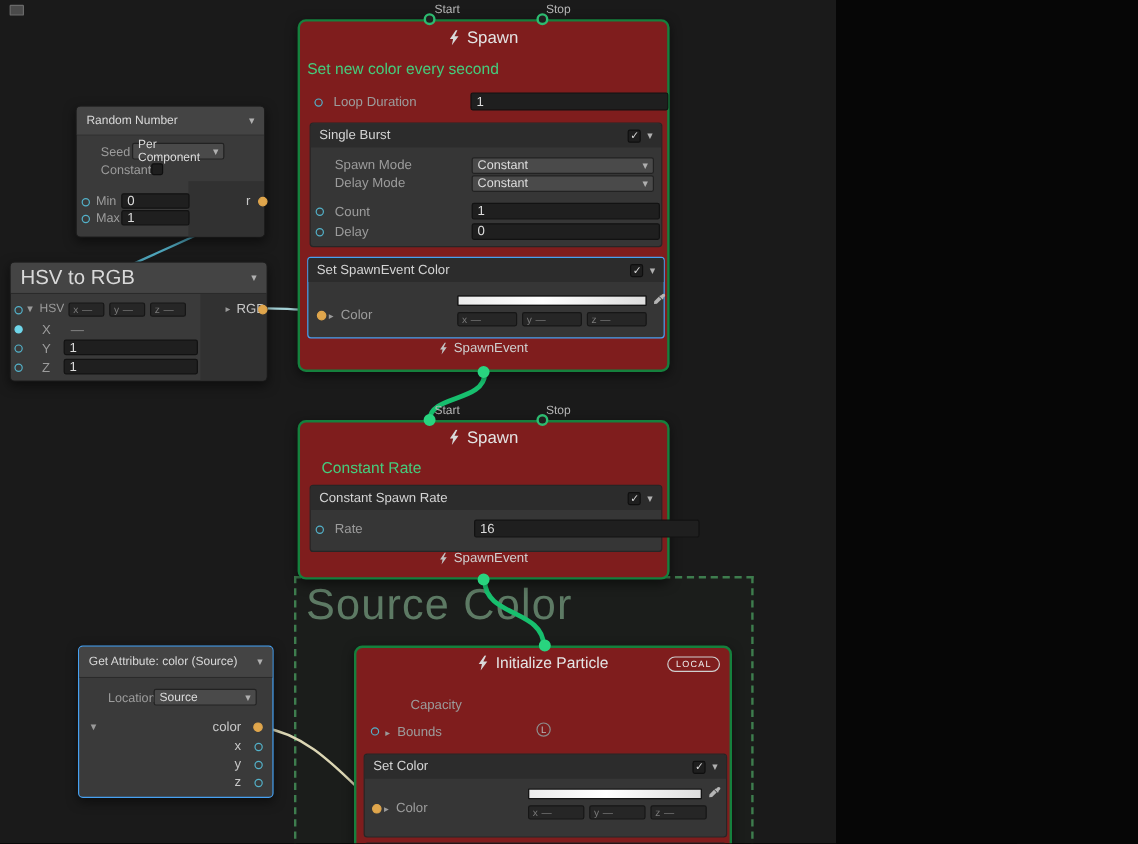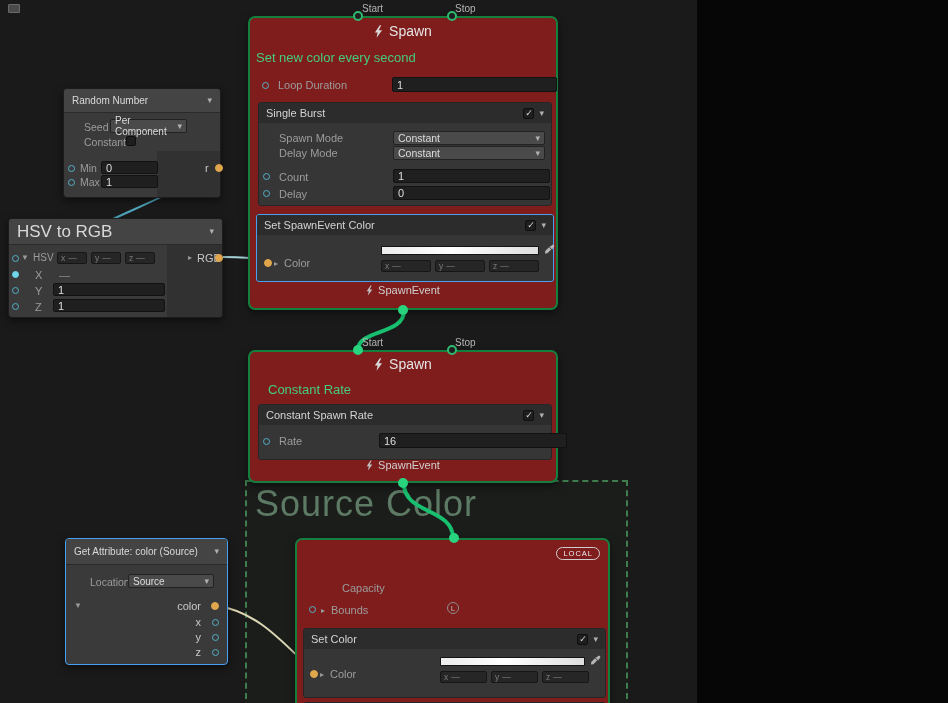--- a/index.html
+++ b/index.html
@@ -244,21 +244,21 @@
       <div class="blk-h">
         <span>Constant Spawn Rate</span>
         <span class="sp"></span>
         <span class="cb">
               <span>✓</span>
             </span>
         <span class="chev">▾</span>
       </div>
       <span class="dport" style="left:4px;top:33px"></span>
       <span class="lab" style="left:20px;top:29px">Rate</span>
-      <span class="fld" style="left:120px;top:28px;width:188px">16</span>
+      <span class="fld" style="left:136px;top:28px;width:188px">16</span>
     </div>
 
     <div class="outrow" style="top:107px">
       <svg width="7" height="11" viewBox="0 0 10 14">
             <path d="M6.5 0 L1 8 H4 L2.8 14 L9 5.5 H5.3 L8 0 Z" fill="#c2c2c2"></path>
           </svg>
       <span>SpawnEvent</span>
     </div>
     <span class="fport on" style="left:148px;bottom:-7px"></span>
   </div>
@@ -280,20 +280,26 @@
     <span class="lab bright" style="right:26px;top:76px">x</span>
     <span class="dport" style="left:146px;top:80px"></span>
     <span class="lab bright" style="right:26px;top:91px">y</span>
     <span class="dport" style="left:146px;top:95px"></span>
     <span class="lab bright" style="right:26px;top:106px">z</span>
     <span class="dport" style="left:146px;top:110px"></span>
   </div>
 
   <div class="node ctx" style="left:295px;top:538px;width:315px;height:172px">
     <span class="fport on" style="left:152px;top:-7px"></span>
+    <div class="ctx-title" style="top:5px;font-size:13px">
+      <svg width="9" height="13" viewBox="0 0 10 14">
+            <path d="M6.5 0 L1 8 H4 L2.8 14 L9 5.5 H5.3 L8 0 Z" fill="#d9d9d9"></path>
+          </svg>
+      <span>Initialize Particle</span>
+    </div>
     <span class="badge" style="right:8px;top:7px">LOCAL</span>
 
     <span class="lab" style="left:45px;top:41px">Capacity</span>
 
     <span class="dport" style="left:12px;top:66px"></span>
     <span class="tri" style="left:24px;top:66px">▸</span>
     <span class="lab" style="left:34px;top:63px">Bounds</span>
     <span class="licon" style="left:150px;top:62px">L</span>
 
     <div class="blk" style="left:6px;top:88px;width:303px;height:70px">

